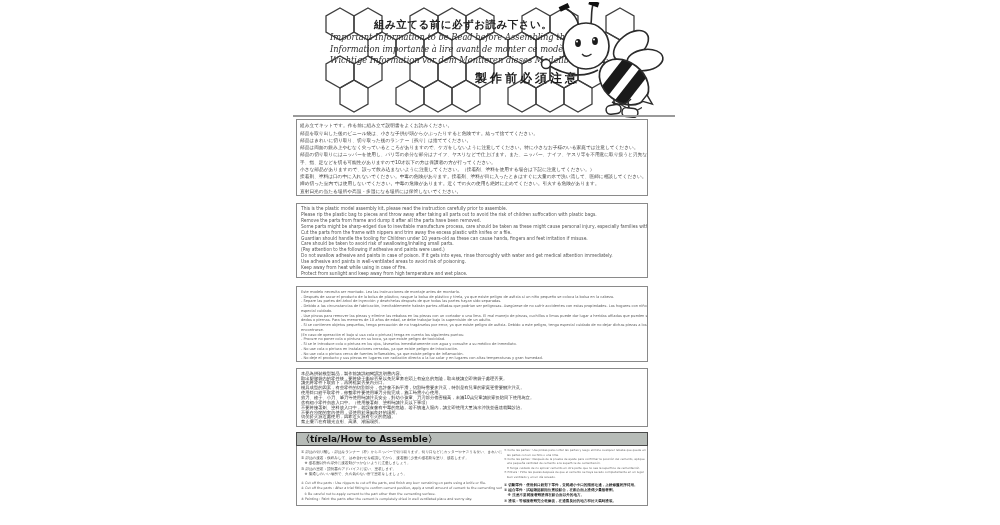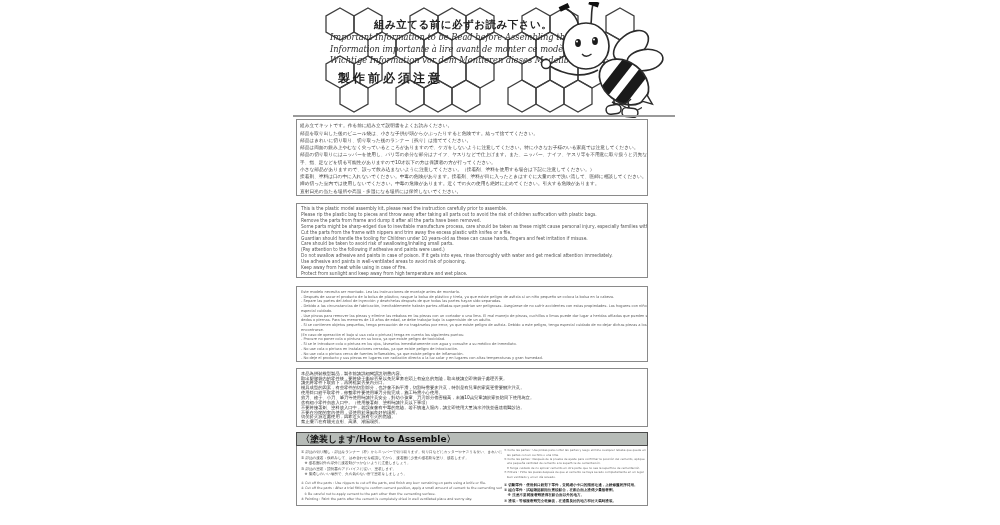--- a/index.html
+++ b/index.html
@@ -8,21 +8,21 @@
   #page { position:absolute; left:0; top:0; width:1000px; height:525px; background:#fff; }
 
   
   #header { position:absolute; left:296px; top:4px; width:380px; height:112px; }
   #honeycomb { position:absolute; left:28px; top:2px; width:318px; height:108px; }
   #bee { position:absolute; left:236px; top:-2px; width:140px; height:118px; }
   #header-text { position:absolute; left:34px; top:14px; width:250px; text-align:left; }
   .h-ja { font-size:10.5px; font-weight:bold; color:#222; letter-spacing:0.5px; white-space:nowrap;margin-left:44px; }
   .h-script { font-family:"DejaVu Serif","Liberation Serif",serif; font-style:italic;
               font-size:8.3px; color:#2e2e2e; line-height:11.5px; white-space:nowrap; }
-  .h-zh { font-size:12px; font-weight:bold; color:#1c1c1c; letter-spacing:3px; margin-top:3px; margin-left:8px; white-space:nowrap; }
+  .h-zh { font-size:12px; font-weight:bold; color:#1c1c1c; letter-spacing:3px; margin-top:3px; margin-left:8px; white-space:nowrap;text-align:right; }
   #divider { position:absolute; left:293px; top:115px; width:382px; height:2px; background:#9a9a9a; }
 
   
   .wbox { position:absolute; left:296px; width:352px; border:1px solid #8a8a8a; background:#fff; overflow:hidden; }
   .shrink { transform:scale(0.5); transform-origin:0 0; width:200%; }
   .ln { white-space:nowrap; }
   #box-ja { top:119px; height:77px; padding:2px 3px; }
   #box-ja .shrink { font-size:9.4px; line-height:14.5px; color:#3c3c3c; }
   #box-en { top:203px; height:75px; padding:2px 4px; }
   #box-en .shrink { font-size:8.8px; line-height:11.7px; color:#555; }
@@ -200,21 +200,21 @@
         <div class="ln">剪刀、銼子、小刀、筆刀等使用時請注意安全，對幼小孩童、刀刃部分傷害極高，未滿10歲兒童請於家長陪同下使用為宜。</div>
         <div class="ln">含有細小零件勿放入口中。（使用接著劑、塗料時請注意以下事項）</div>
         <div class="ln">不要將接著劑、塗料放入口中，若誤食會有中毒的危險。若不慎進入眼內，請立即使用大量清水沖洗並儘速就醫診治。</div>
         <div class="ln">不要在密閉的室內使用，須使用於通風良好的場所。</div>
         <div class="ln">切勿於火源近處使用，因靠近火源有引火的危險。</div>
         <div class="ln">禁止擺置在有陽光直射、高溫、潮濕場所。</div>
       </div>
   </div>
 
   <div id="asm-bar" style="background: rgb(183, 188, 184);">
-    <span>〈塗装します/How to Assemble〉</span>
+    <span>〈tírela/How to Assemble〉</span>
   </div>
 
   <div id="asm-box">
     <div id="asm-left">
       <div class="shrink">
         <div class="asm-ja">
             <div class="ln">① 部品の切り離し：部品をランナー（枠）からニッパーで切り取ります。切り口などにカッターやヤスリを使い、きれいに仕上げます。</div>
             <div class="ln">② 部品の接着：仮組みして、はめ合わせを確認してから、接着面に少量の接着剤を塗り、接着します。</div>
             <div class="ln">　※ 接着面以外の部分に接着剤がつかないように注意しましょう。</div>
             <div class="ln">③ 部品の塗装：説明書のアドバイスに従い、塗装します。</div>

